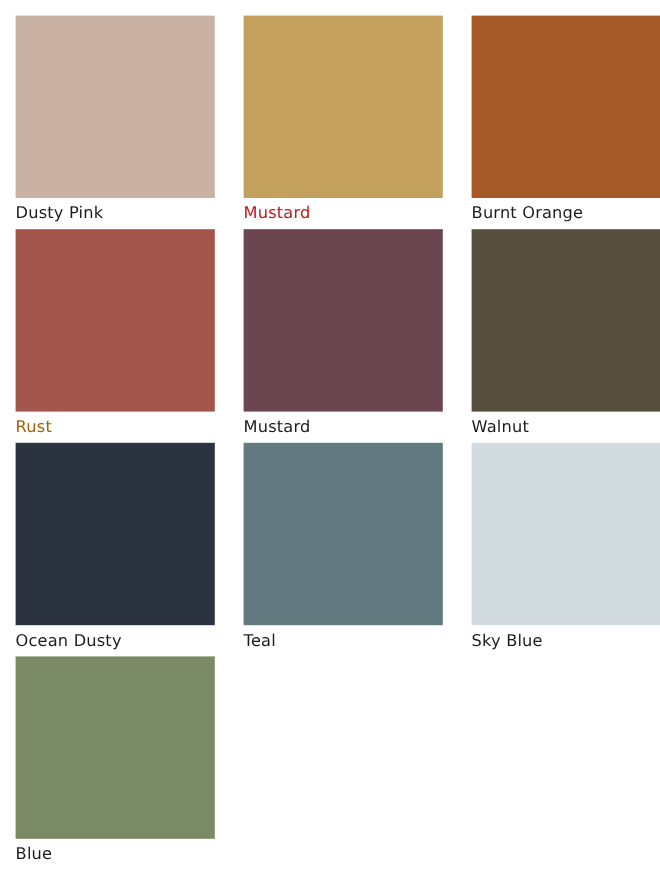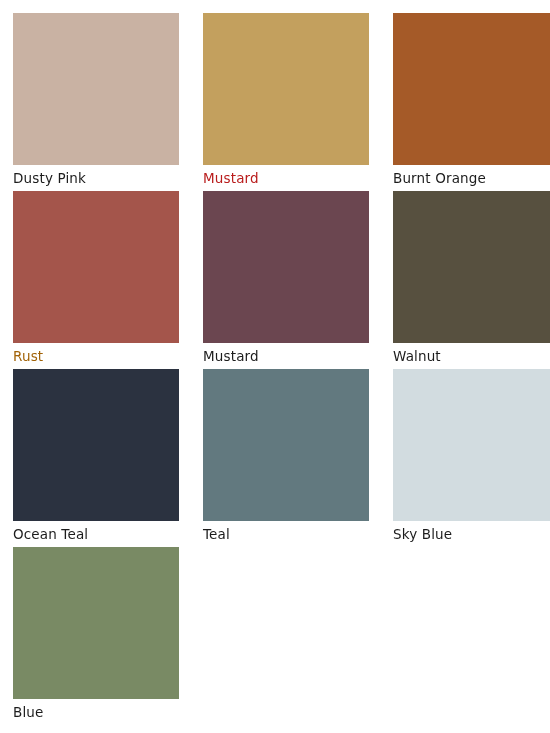--- a/index.html
+++ b/index.html
@@ -86,21 +86,21 @@
       <span class="swatch-label" style="color: rgb(28, 28, 28);">Mustard</span>
     </div>
 
     <div class="swatch-cell">
       <span class="swatch-chip" style="background-color: rgb(87, 80, 63);"></span>
       <span class="swatch-label" style="color: rgb(28, 28, 28);">Walnut</span>
     </div>
 
     <div class="swatch-cell">
       <span class="swatch-chip" style="background-color: rgb(43, 50, 64);"></span>
-      <span class="swatch-label" style="color: rgb(28, 28, 28);">Ocean Teal</span>
+      <span class="swatch-label" style="color: rgb(28, 28, 28);">Ocean Dusty</span>
     </div>
 
     <div class="swatch-cell">
       <span class="swatch-chip" style="background-color: rgb(98, 121, 127);"></span>
       <span class="swatch-label" style="color: rgb(28, 28, 28);">Teal</span>
     </div>
 
     <div class="swatch-cell">
       <span class="swatch-chip" style="background-color: rgb(210, 220, 224);"></span>
       <span class="swatch-label" style="color: rgb(28, 28, 28);">Sky Blue</span>

